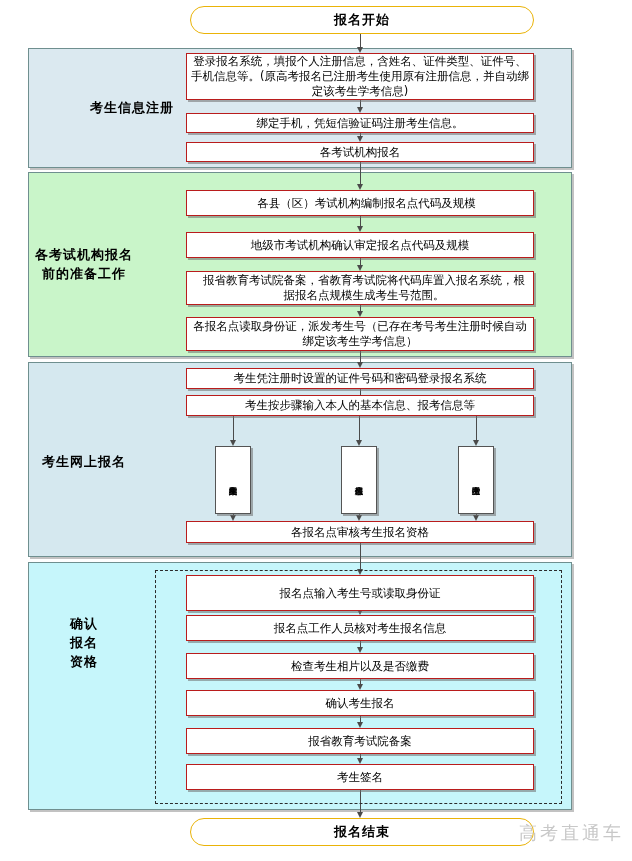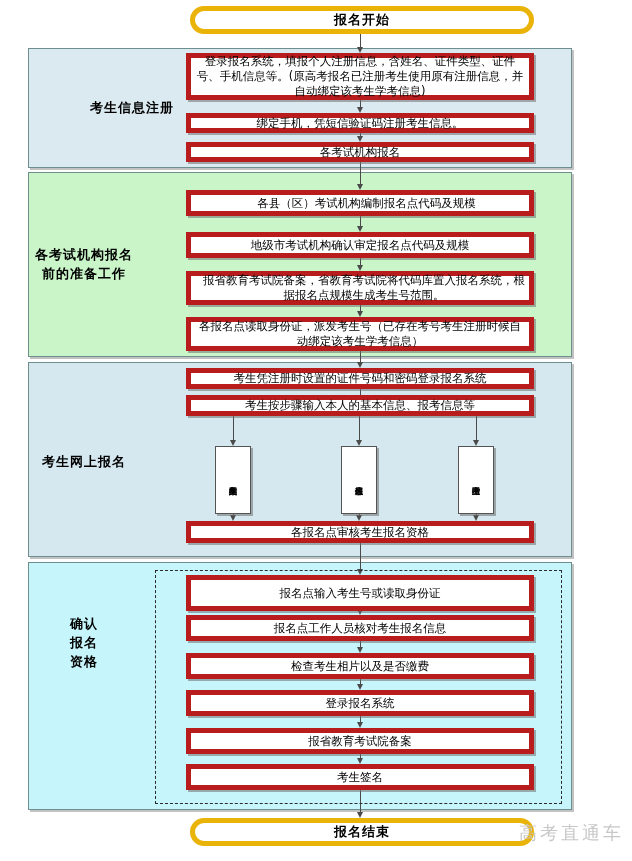--- a/index.html
+++ b/index.html
@@ -17,21 +17,21 @@
     background: #ffffff;
     overflow: hidden;
   }
 
   
   .capsule {
     position: absolute;
     left: 190px;
     width: 344px;
     height: 28px;
-    border: 5px solid #eab308;
+    border: 1px solid #eab308;
     border-radius: 14px;
     background: #ffffff;
     box-sizing: border-box;
     display: flex;
     align-items: center;
     justify-content: center;
     font-size: 13px;
     font-weight: bold;
     color: #000000;
     letter-spacing: 1px;
@@ -82,21 +82,21 @@
     border: 1px dashed #2b2b2b;
     box-sizing: border-box;
     z-index: 3;
   }
 
   
   .pbox {
     position: absolute;
     box-sizing: border-box;
     background: #ffffff;
-    border: 5px solid #b91c1c;
+    border: 1px solid #b91c1c;
     box-shadow: 2px 2px 0 rgba(110,110,110,0.55);
     display: flex;
     align-items: center;
     justify-content: center;
     text-align: center;
     font-size: 11.5px;
     line-height: 15px;
     color: #000000;
     z-index: 6;
     padding: 1px 4px;
@@ -286,19 +286,19 @@
   </div>
   <div class="vbox" id="v3">
     <span class="vtext">考生网上缴费</span>
   </div>
 
   <div class="pbox wide" id="b12">各报名点审核考生报名资格</div>
 
   <div class="pbox wide" id="c1">报名点输入考生号或读取身份证</div>
   <div class="pbox wide" id="c2">报名点工作人员核对考生报名信息</div>
   <div class="pbox wide" id="c3">检查考生相片以及是否缴费</div>
-  <div class="pbox wide" id="c4">登录报名系统</div>
+  <div class="pbox wide" id="c4">确认考生报名</div>
   <div class="pbox wide" id="c5">报省教育考试院备案</div>
   <div class="pbox wide" id="c6">考生签名</div>
 
   <div id="watermark">高考直通车</div>
 
 </div>
 
 </body></html>

